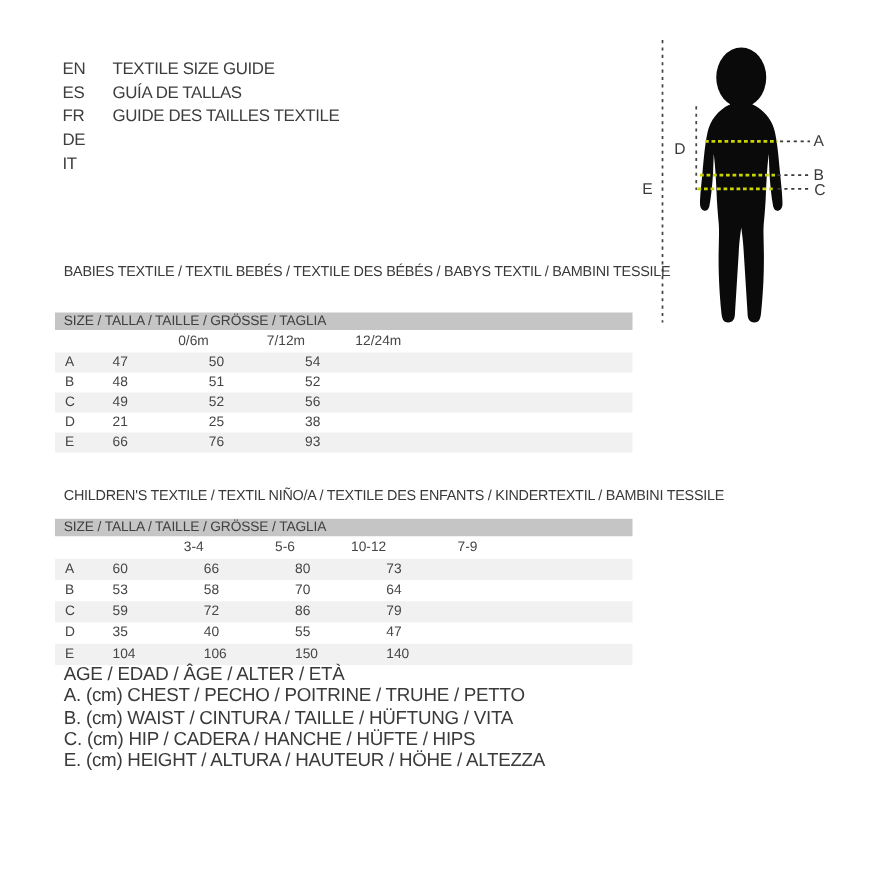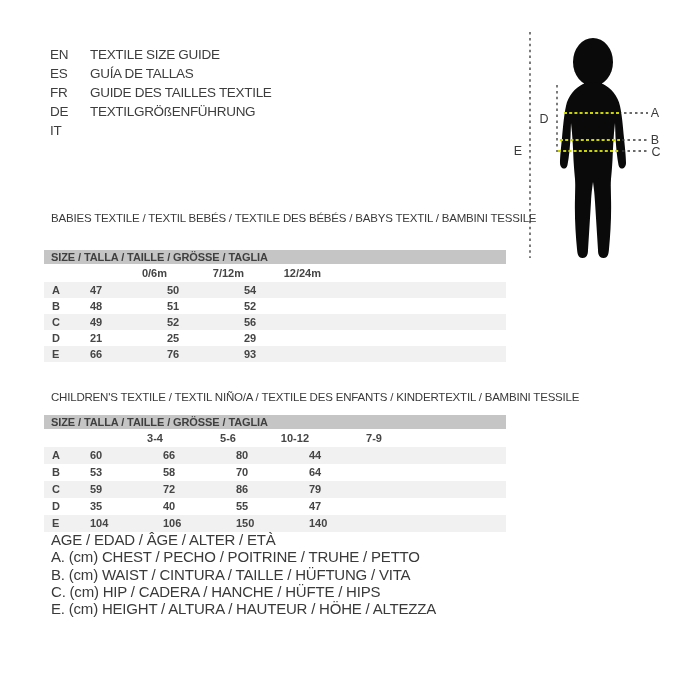--- a/index.html
+++ b/index.html
@@ -11,21 +11,21 @@
   .lang{position:absolute;left:50px;top:45px;}
   .lang-row{display:grid;grid-template-columns:40px auto;height:19px;line-height:19px;
     font-size:13.5px;letter-spacing:-0.3px;white-space:nowrap;}
   
   .diagram{position:absolute;left:500px;top:20px;width:200px;height:250px;}
   .diagram svg{position:absolute;left:0;top:0;}
   .dlabel{position:absolute;transform:translate(-50%,-50%);font-size:12.5px;color:#3a3a3a;}
   
   .sec-title{position:absolute;font-size:11.5px;letter-spacing:-0.2px;white-space:nowrap;color:#3a3a3a;}
   
-  .sizetable{position:absolute;left:44px;width:462px;font-size:11px;color:#454545;font-weight:bold;}
+  .sizetable{position:absolute;left:44px;width:462px;font-size:11px;color:#454545;}
   .bar{height:14px;line-height:14px;background:#c5c5c5;padding-left:7px;color:#3f3f3f;
     letter-spacing:-0.1px;white-space:nowrap;}
   .trow{display:grid;}
   .babies-grid{grid-template-columns:46px 77px 77px 77px;}
   .children-grid{grid-template-columns:46px 73px 73px 73px 73px;}
   .colhdr{height:18px;line-height:18px;text-align:right;}
   .drow-b{height:16px;line-height:16px;}
   .drow-c{height:17px;line-height:17px;}
   .odd{background:#f1f1f1;}
   .rl{padding-left:8px;}
@@ -47,21 +47,20 @@
     <div class="lang-row">
       <span>ES</span>
       <span>GUÍA DE TALLAS</span>
     </div>
     <div class="lang-row">
       <span>FR</span>
       <span>GUIDE DES TAILLES TEXTILE</span>
     </div>
     <div class="lang-row">
       <span>DE</span>
-      <span>TEXTILGRÖßENFÜHRUNG</span>
     </div>
     <div class="lang-row">
       <span>IT</span>
     </div>
   </div>
 
   <div class="diagram">
     <svg width="200" height="250" viewBox="0 0 200 250">
 
       <line x1="30" y1="12" x2="30" y2="238" stroke="#454545" stroke-width="1.4" stroke-dasharray="2.5 3.4"></line>
@@ -143,21 +142,21 @@
     <div class="trow babies-grid drow-b odd">
       <span class="rl">C</span>
       <span>49</span>
       <span>52</span>
       <span>56</span>
     </div>
     <div class="trow babies-grid drow-b">
       <span class="rl">D</span>
       <span>21</span>
       <span>25</span>
-      <span>29</span>
+      <span>38</span>
     </div>
     <div class="trow babies-grid drow-b odd">
       <span class="rl">E</span>
       <span>66</span>
       <span>76</span>
       <span>93</span>
     </div>
   </div>
 
   <div class="sec-title" style="left:51px;top:391px;">CHILDREN'S TEXTILE / TEXTIL NIÑO/A / TEXTILE DES ENFANTS / KINDERTEXTIL / BAMBINI TESSILE</div>
@@ -168,21 +167,21 @@
       <span>3-4</span>
       <span>5-6</span>
       <span>10-12</span>
       <span>7-9</span>
     </div>
     <div class="trow children-grid drow-c odd">
       <span class="rl">A</span>
       <span>60</span>
       <span>66</span>
       <span>80</span>
-      <span>44</span>
+      <span>73</span>
     </div>
     <div class="trow children-grid drow-c">
       <span class="rl">B</span>
       <span>53</span>
       <span>58</span>
       <span>70</span>
       <span>64</span>
     </div>
     <div class="trow children-grid drow-c odd">
       <span class="rl">C</span>

